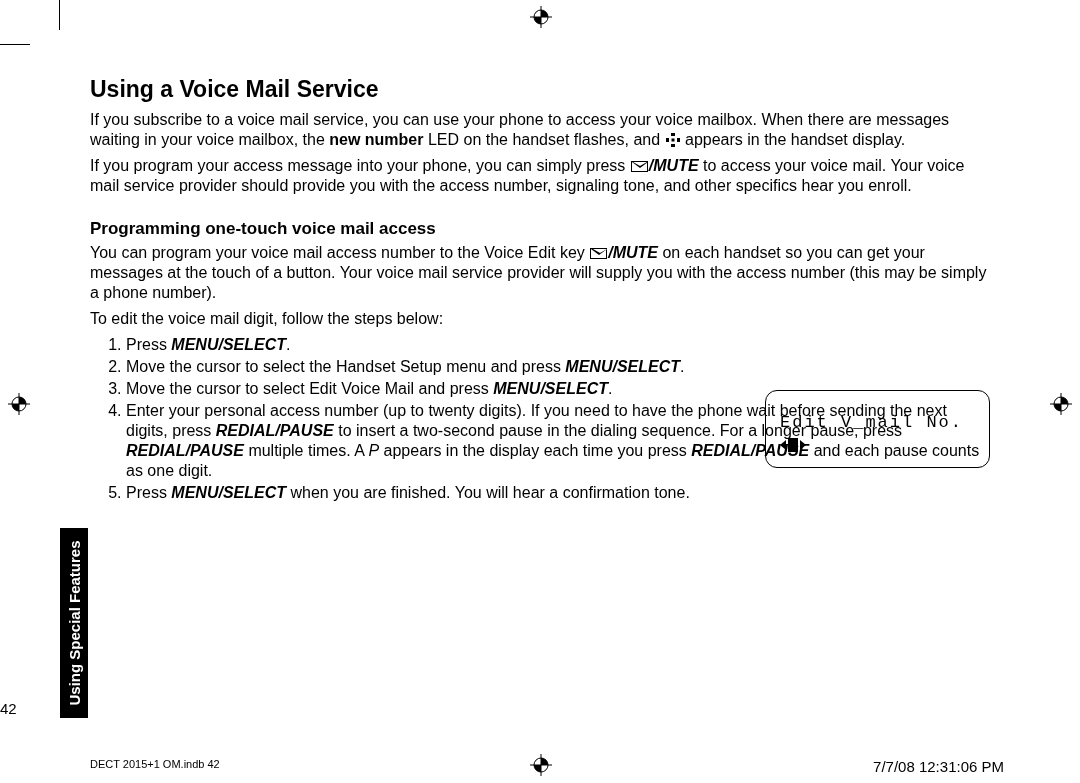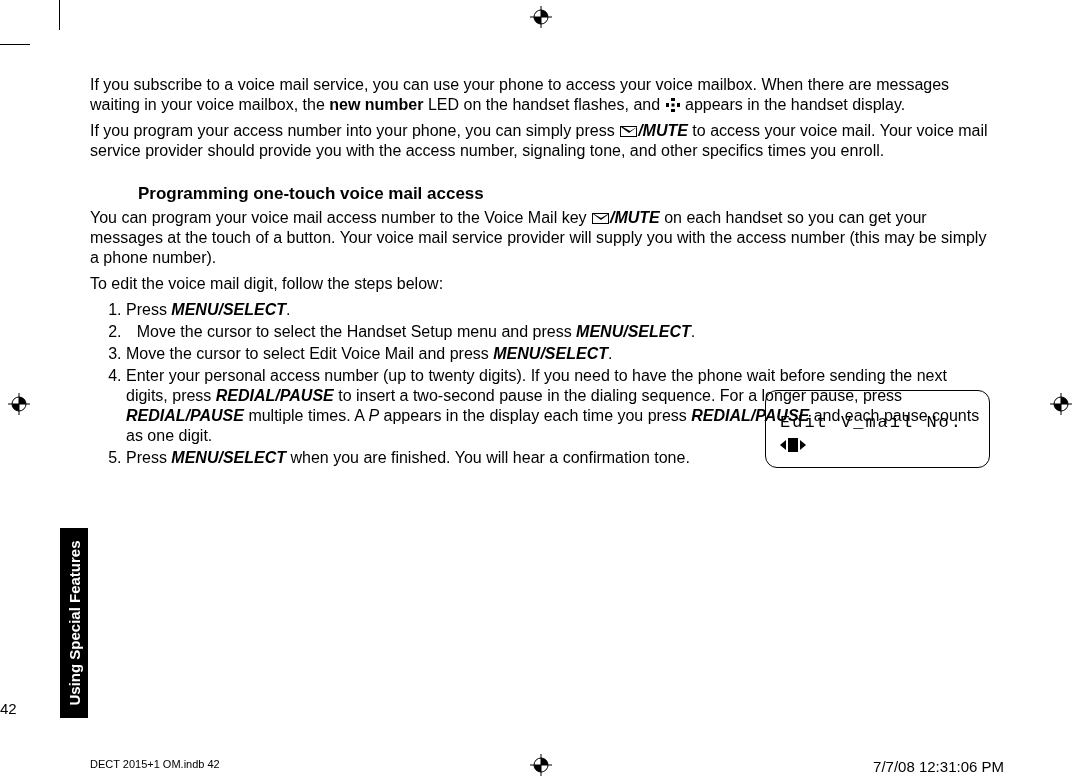--- a/index.html
+++ b/index.html
@@ -23,28 +23,28 @@
   .crop-horz { position: absolute; height: 1px; width: 30px; background: #000; }
 
   .content {
     position: absolute;
     left: 90px; top: 75px;
     width: 900px;
     font-size: 16px;
     line-height: 1.25;
   }
   h1 { font-size: 23px; font-weight: bold; margin-bottom: 6px; }
-  h2 { font-size: 17px; font-weight: bold; margin-top: 22px; margin-bottom: 4px; margin-left: 48px; }
+  h2 { font-size: 17px; font-weight: bold; margin-top: 22px; margin-bottom: 4px; }
   p { margin-bottom: 6px; }
   .bold { font-weight: bold; font-style: italic; }
   .boldn { font-weight: bold; }
   .italic { font-style: italic; }
   ol.steps { list-style: decimal; padding-left: 36px; margin-top: 4px; }
   ol.steps li { margin-bottom: 2px; }
-  .narrow-step { width: 580px; text-align: center; }
+  .narrow-step { width: 580px; }
 
   .page-num {
     position: absolute;
     left: 0; width: 100%;
     top: 700px;
     font-size: 15px;
   }
 
   .side-tab {
     position: absolute;
@@ -171,39 +171,40 @@
     <svg viewBox="0 0 22 22">
         <circle cx="11" cy="11" r="7" fill="none" stroke="#000" stroke-width="1"></circle>
         <line x1="11" y1="0" x2="11" y2="22" stroke="#000"></line>
         <line x1="0" y1="11" x2="22" y2="11" stroke="#000"></line>
         <path d="M11 4 A7 7 0 0 1 18 11 L11 11 Z" fill="#000"></path>
         <path d="M11 18 A7 7 0 0 1 4 11 L11 11 Z" fill="#000"></path>
       </svg>
   </div>
 
   <div class="content">
+    <h1>Using a Voice Mail Service</h1>
 
     <p>
       <span>If you subscribe to a voice mail service, you can use your phone to access your voice mailbox. When there are messages waiting in your voice mailbox, the </span><span class="boldn">new number</span><span> LED on the handset flashes, and </span><span class="icon-vmail"><svg width="14" height="14" viewBox="0 0 14 14">
             <rect x="5" y="0" width="4" height="3" fill="#000"></rect>
             <rect x="0" y="5" width="3" height="4" fill="#000"></rect>
             <rect x="11" y="5" width="3" height="4" fill="#000"></rect>
             <rect x="5" y="11" width="4" height="3" fill="#000"></rect>
             <rect x="5.5" y="5.5" width="3" height="3" fill="#000"></rect>
           </svg></span><span> appears in the handset display.</span>
     </p>
 
     <p>
-      <span>If you program your access number into your phone, you can simply press </span><span class="icon-mail"></span><span class="bold">/MUTE</span><span> to access your voice mail. Your voice mail service provider should provide you with the access number, signaling tone, and other specifics times you enroll.</span>
+      <span>If you program your access message into your phone, you can simply press </span><span class="icon-mail"></span><span class="bold">/MUTE</span><span> to access your voice mail. Your voice mail service provider should provide you with the access number, signaling tone, and other specifics hear you enroll.</span>
     </p>
 
     <h2>Programming one-touch voice mail access</h2>
 
     <p>
-      <span>You can program your voice mail access number to the Voice Mail key </span><span class="icon-mail"></span><span class="bold">/MUTE</span><span> on each handset so you can get your messages at the touch of a button. Your voice mail service provider will supply you with the access number (this may be simply a phone number).</span>
+      <span>You can program your voice mail access number to the Voice Edit key </span><span class="icon-mail"></span><span class="bold">/MUTE</span><span> on each handset so you can get your messages at the touch of a button. Your voice mail service provider will supply you with the access number (this may be simply a phone number).</span>
     </p>
 
     <p>To edit the voice mail digit, follow the steps below:</p>
 
     <ol class="steps">
       <li><span>Press </span><span class="bold">MENU/SELECT</span><span>.</span></li>
       <li class="narrow-step"><span>Move the cursor to select the Handset Setup menu and press </span><span class="bold">MENU/SELECT</span><span>.</span></li>
       <li><span>Move the cursor to select Edit Voice Mail and press </span><span class="bold">MENU/SELECT</span><span>.</span></li>
       <li><span>Enter your personal access number (up to twenty digits). If you need to have the phone wait before sending the next digits, press </span><span class="bold">REDIAL/PAUSE</span><span> to insert a two-second pause in the dialing sequence. For a longer pause, press </span><span class="bold">REDIAL/PAUSE</span><span> multiple times. A </span><span class="italic">P</span><span> appears in the display each time you press </span><span class="bold">REDIAL/PAUSE</span><span> and each pause counts as one digit.</span></li>
       <li><span>Press </span><span class="bold">MENU/SELECT</span><span> when you are finished. You will hear a confirmation tone.</span></li>

